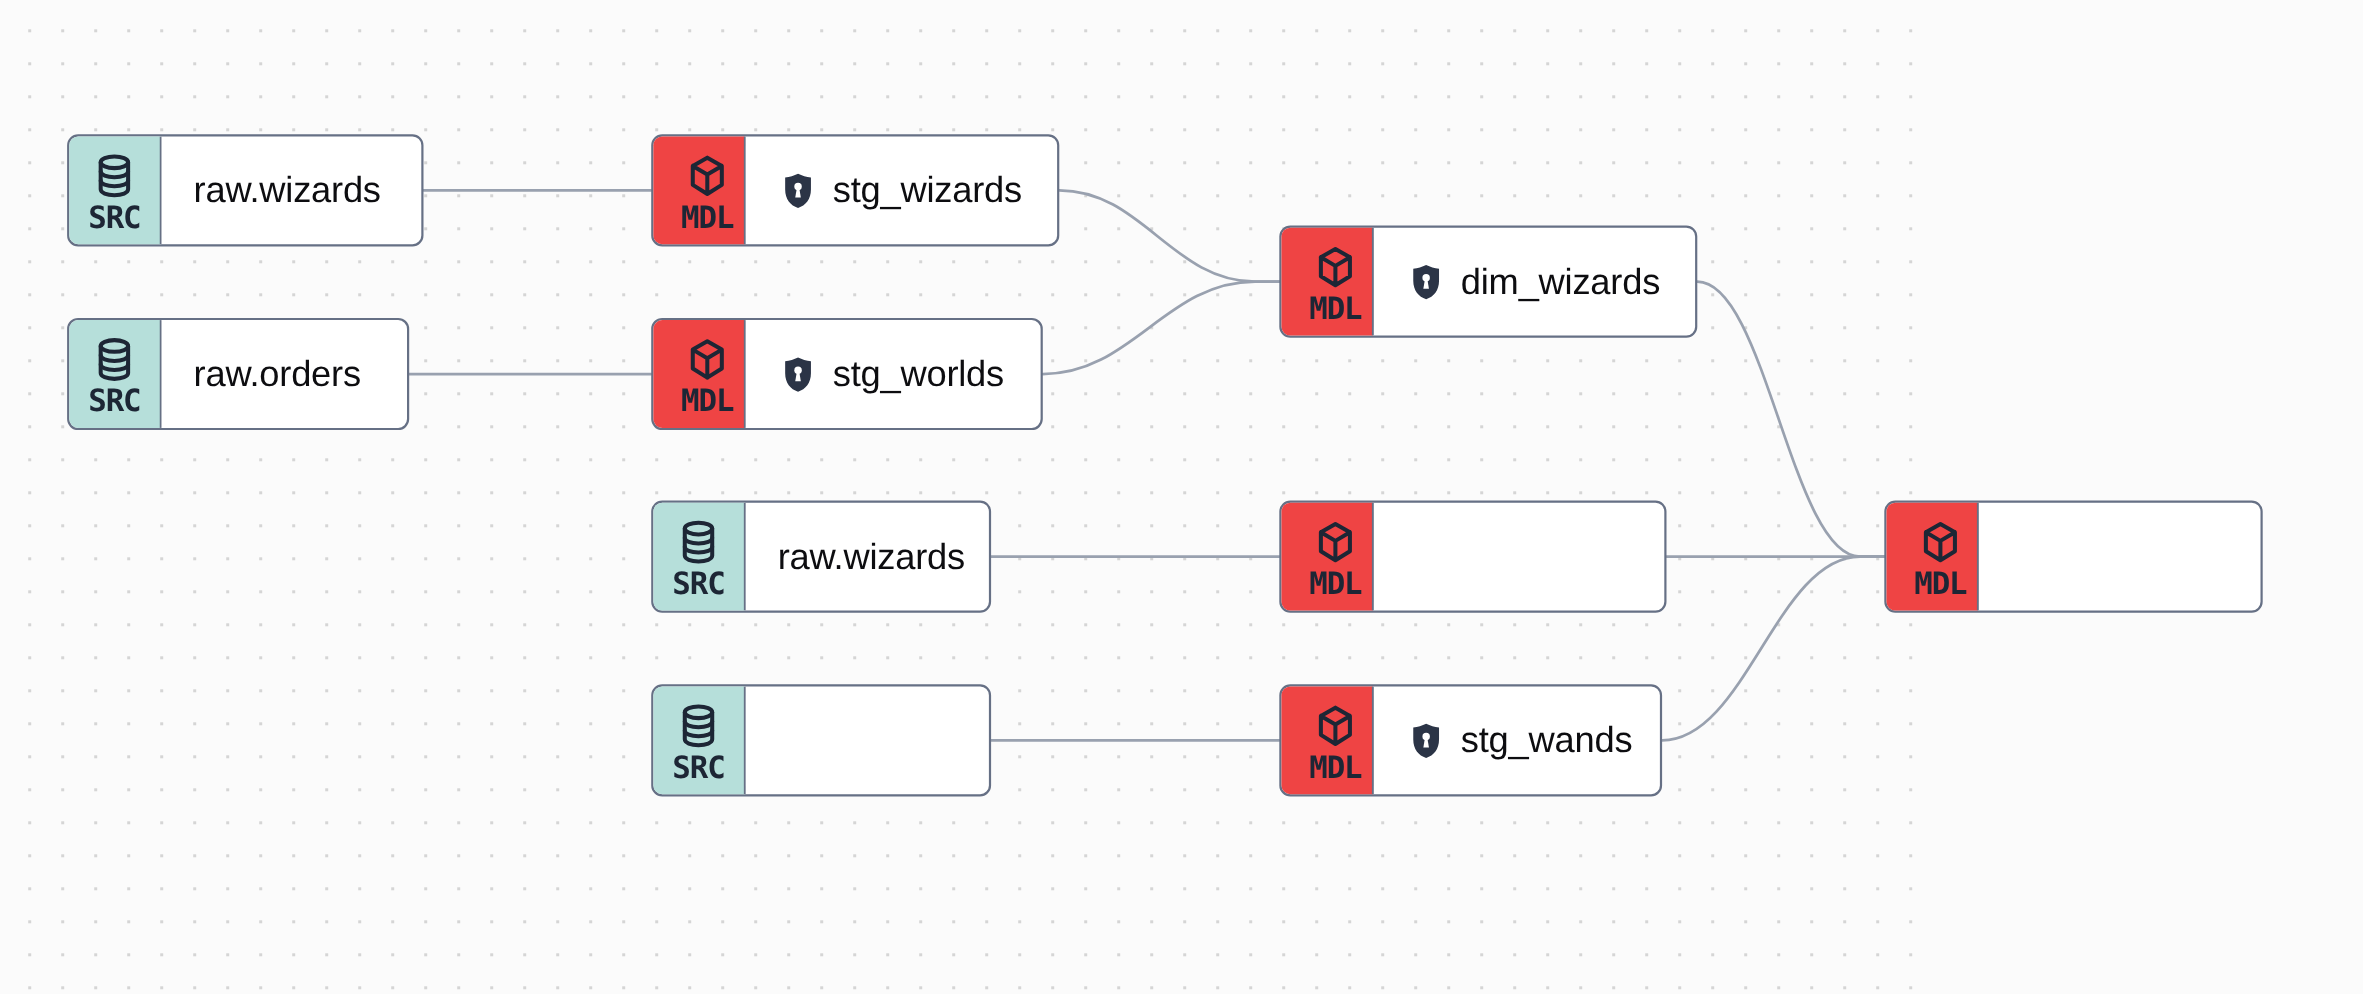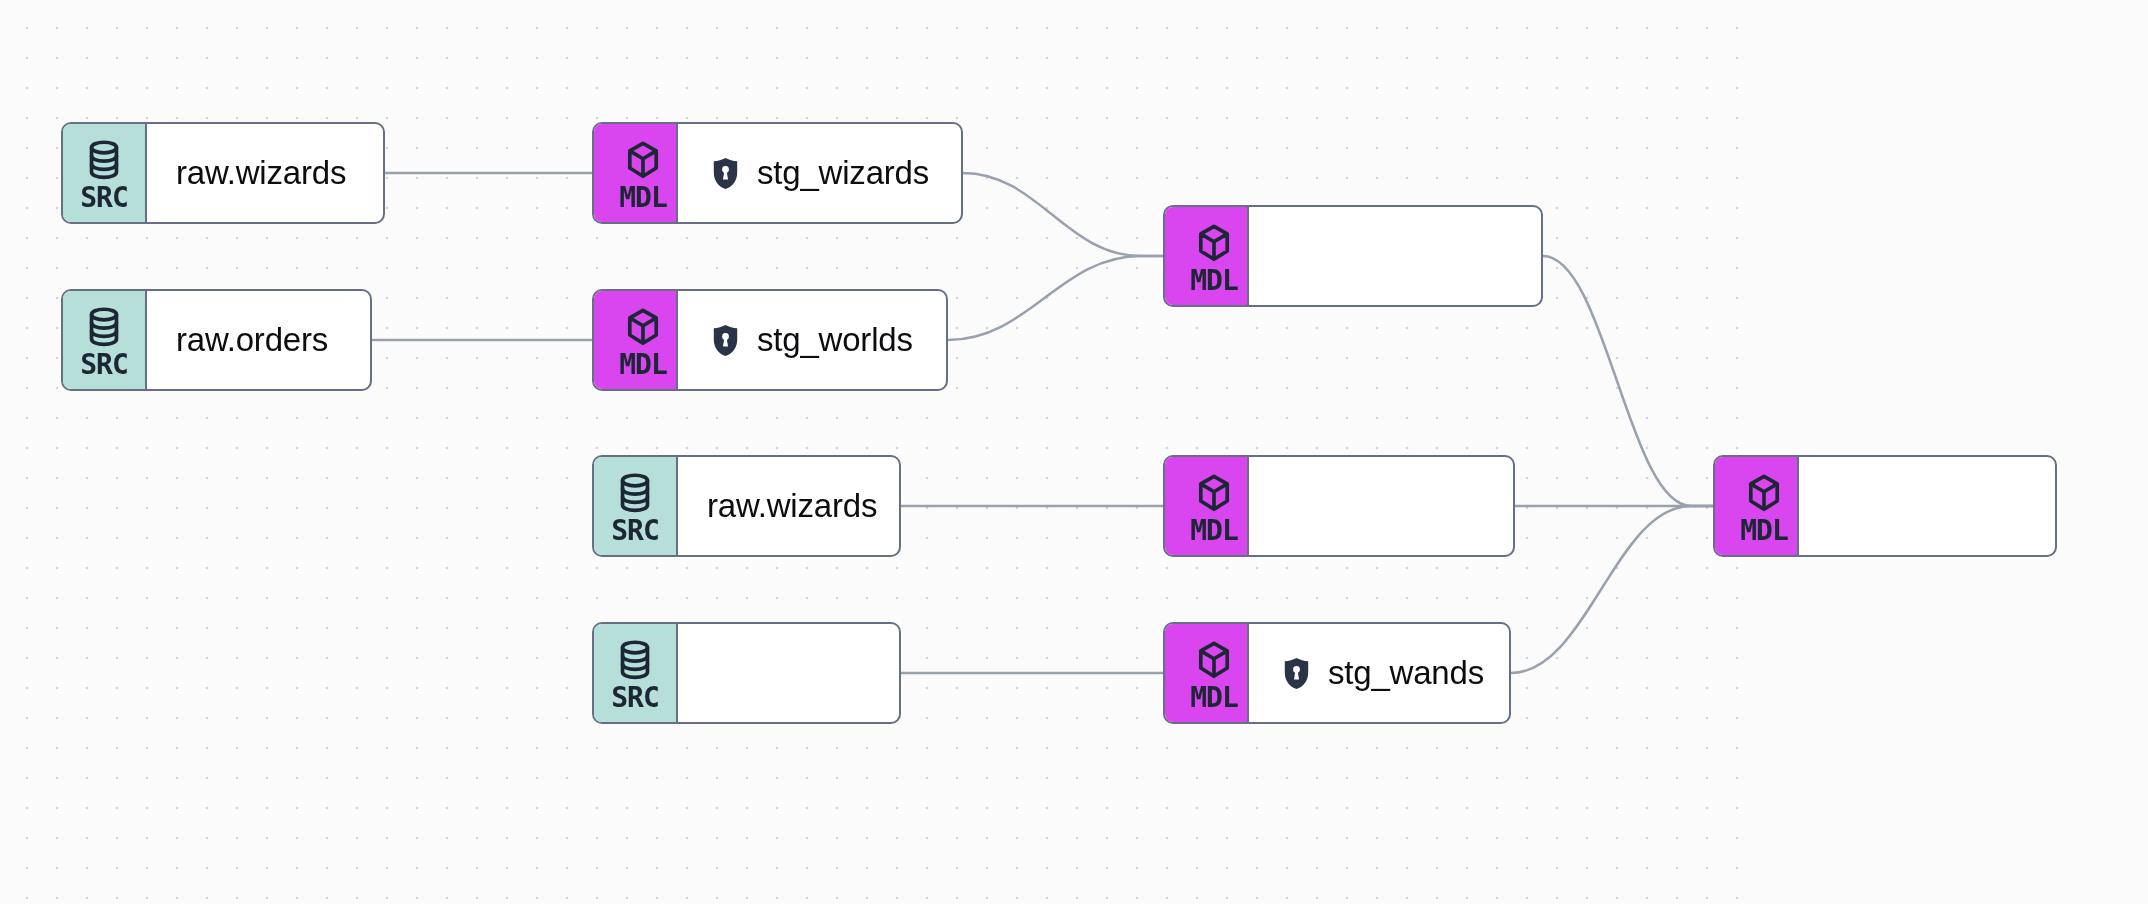--- a/index.html
+++ b/index.html
@@ -22,21 +22,21 @@
     background:#ffffff;border:2px solid #667085;border-radius:10px;
   }
   .badge{
     width:84px;flex:0 0 84px;box-sizing:border-box;
     border-right:2px solid #667085;
     border-radius:8px 0 0 8px;
     display:flex;flex-direction:column;align-items:center;justify-content:center;
     gap:1px;padding-top:4px;
   }
   .node.src .badge{background:#b6dfda;}
-  .node.mdl .badge{background:#d946ef;padding-left:16px;}
+  .node.mdl .badge{background:#ef4444;padding-left:16px;}
   .badge-label{
     font-family:"DejaVu Sans Mono",monospace;
     font-size:28px;font-weight:700;color:#1d2635;line-height:1.05;
     letter-spacing:-1px;
   }
   .nicon{display:block;width:44px;height:44px;}
   .nicon svg{display:block;width:44px;height:44px;}
   .body{
     flex:1;display:flex;align-items:center;
     padding-left:29px;padding-right:12px;gap:13px;
@@ -152,20 +152,28 @@
 
   <div class="node mdl" style="left: 1163px; top: 205px; width: 380px;">
     <div class="badge">
       <span class="nicon">
           <svg viewBox="0 0 24 24">
             <use href="#icon-cube"></use>
           </svg>
         </span>
       <span class="badge-label">MDL</span>
     </div>
+    <div class="body">
+      <span class="shield">
+          <svg viewBox="0 0 24 24">
+            <use href="#icon-shield"></use>
+          </svg>
+        </span>
+      <span class="label">dim_wizards</span>
+    </div>
   </div>
 
   <div class="node src" style="left: 592px; top: 455px; width: 309px;">
     <div class="badge">
       <span class="nicon">
           <svg viewBox="0 0 24 24">
             <use href="#icon-db"></use>
           </svg>
         </span>
       <span class="badge-label">SRC</span>

